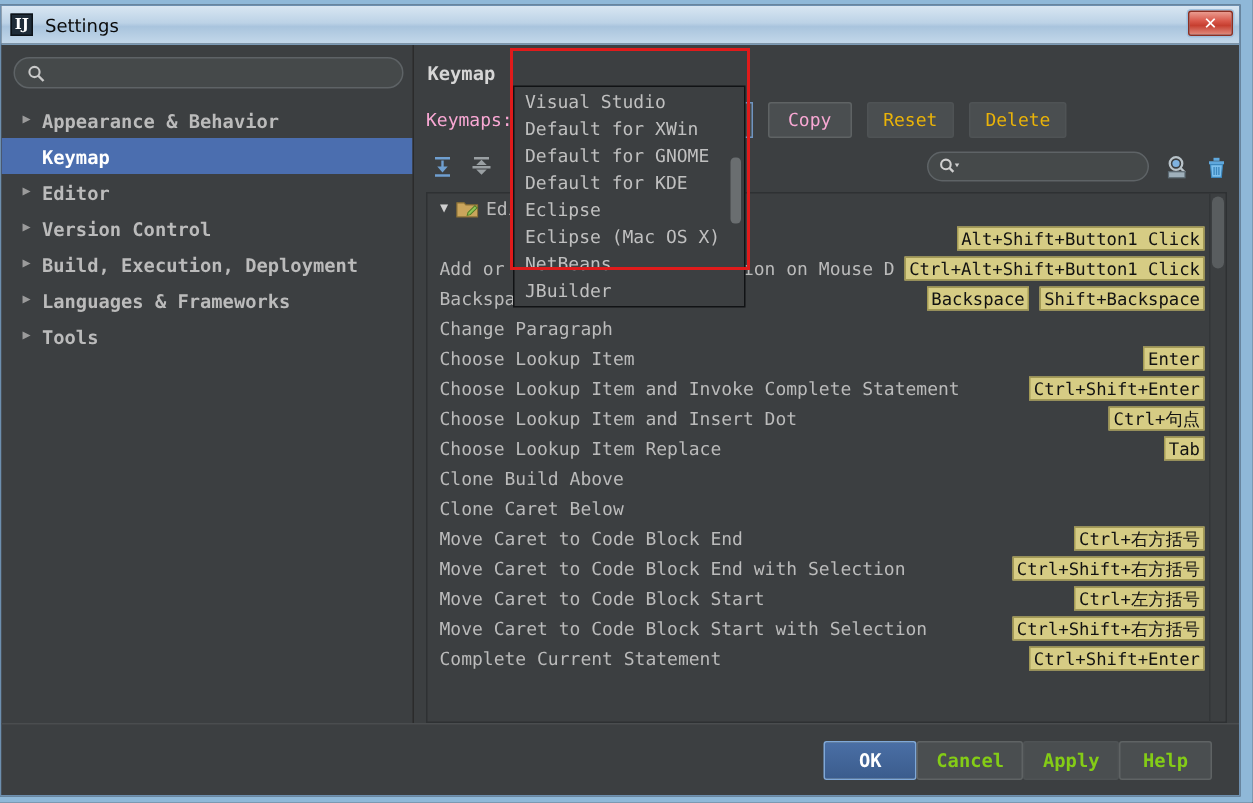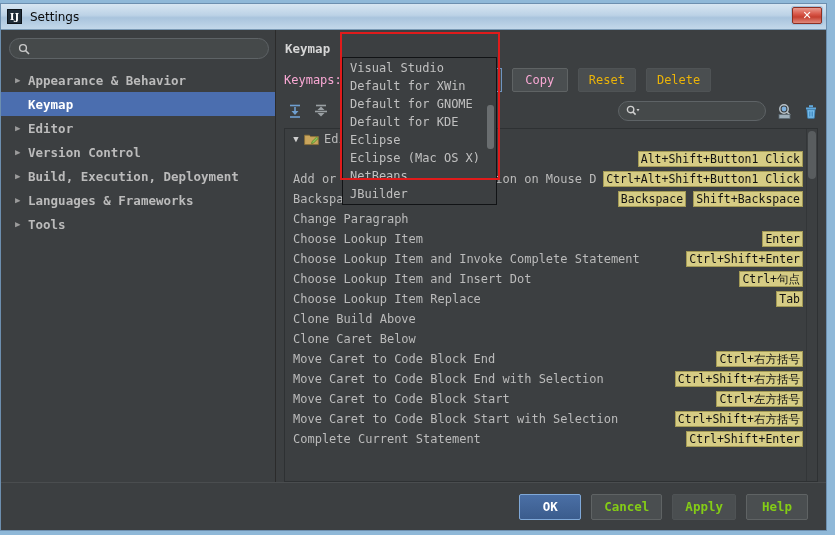--- a/index.html
+++ b/index.html
@@ -301,21 +301,20 @@
     box-sizing: border-box;
   }
   
   .footer {
     flex: 0 0 auto;
     height: 47px;
     background: #3c3f41;
     border-top: 1px solid #4a4d4f;
     display: flex; align-items: center; justify-content: flex-end;
     padding-right: 18px;
-    gap: 10px;
   }
   .fbtn {
     min-width: 62px; height: 26px;
     background: #4a4e50;
     border: 1px solid #5f6364;
     color: #84cc16;
     font-size: 12.5px;
     font-family: "DejaVu Sans Mono", monospace;
     font-weight: bold;
     display: flex; align-items: center; justify-content: center;

